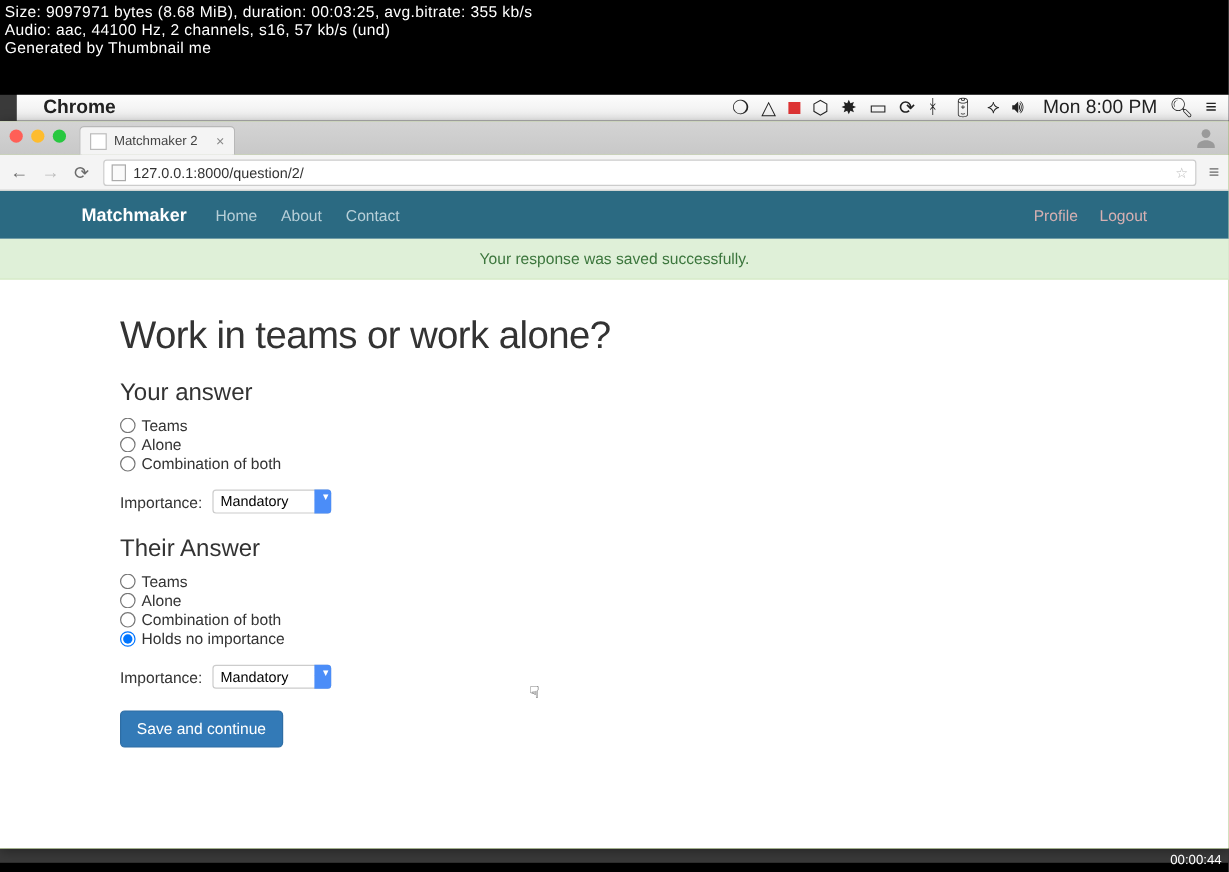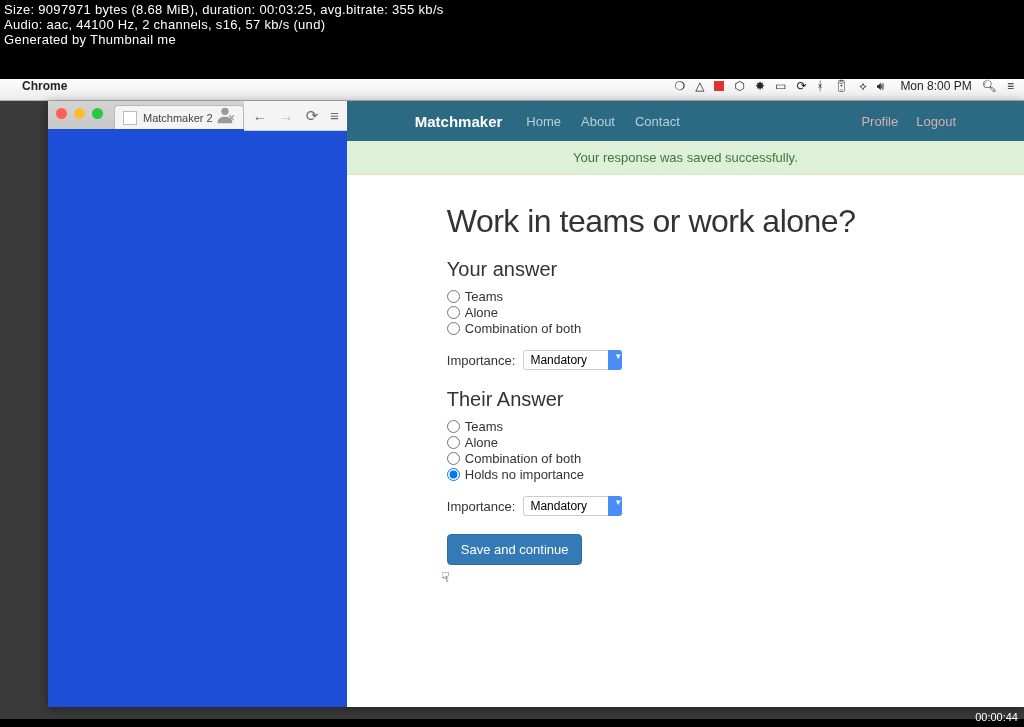--- a/index.html
+++ b/index.html
@@ -7,32 +7,32 @@
 
 
 .video-overlay { position: absolute; top: 0; left: 0; color: #fff; font-family: "Arial Narrow", Arial, sans-serif; font-size: 13px; line-height: 15px; padding: 2px 4px; letter-spacing: 0.3px; z-index: 1000; font-stretch: condensed; }
 .video-overlay div { white-space: nowrap; }
 .timestamp-br { position: absolute; bottom: 4px; right: 6px; color: #fff; font-family: "Arial Narrow", Arial, sans-serif; font-size: 11px; z-index: 1000; }
 
 
 .desktop { position: absolute; top: 79px; left: 0; right: 0; bottom: 8px; background: #3a3a3a; }
 
 
-.mac-menubar { height: 22px; background: linear-gradient(#fdfdfd,#ececec); border-bottom: 1px solid #b0b0b0; display: flex; align-items: flex-start; font-size: 12px; color: #222; padding: 0 10px; }
+.mac-menubar { height: 22px; background: linear-gradient(#fdfdfd,#ececec); border-bottom: 1px solid #b0b0b0; display: flex; align-items: center; font-size: 16px; color: #222; padding: 0 10px; margin-left: 14px; }
 .mac-menubar .apple { font-size: 14px; margin-right: 12px; }
 .mac-menubar .app { font-weight: 700; margin-right: 14px; }
 .mac-menubar .menus span { margin-right: 14px; cursor: default; }
 .mac-menubar .spacer { flex: 1; }
 .mac-menubar .status { display: flex; align-items: center; gap: 10px; }
 .mac-menubar .status span { display: inline-flex; align-items: center; }
 .mac-menubar .status .red { width: 10px; height: 10px; background: #d33; display: inline-block; }
 .mac-menubar .clock { margin-left: 6px; }
 
 
-.chrome-window { position: absolute; top: 22px; left: 0; right: 0; bottom: 12px; background: #1d4ed8; display: flex; flex-direction: row; box-shadow: 0 2px 10px rgba(0,0,0,.4); margin-left: 48px; }
+.chrome-window { position: absolute; top: 22px; left: 0; right: 0; bottom: 12px; background: #bef264; display: flex; flex-direction: column; box-shadow: 0 2px 10px rgba(0,0,0,.4); }
 
 
 .chrome-tabs { height: 28px; background: linear-gradient(#d4d4d4,#c8c8c8); display: flex; align-items: flex-end; padding-left: 6px; position: relative; }
 .traffic-lights { position: absolute; left: 8px; top: 7px; display: flex; gap: 7px; }
 .traffic-lights .dot { width: 11px; height: 11px; border-radius: 50%; }
 .traffic-lights .r { background: #ff5f57; }
 .traffic-lights .y { background: #febc2e; }
 .traffic-lights .g { background: #28c840; }
 .chrome-tab { margin-left: 60px; height: 24px; background: #f4f4f4; border-radius: 4px 4px 0 0; padding: 0 26px 0 8px; display: flex; align-items: center; font-size: 11px; color: #444; position: relative; min-width: 130px; border: 1px solid #b8b8b8; border-bottom: none; }
 .chrome-tab .close { position: absolute; right: 8px; font-size: 12px; color: #888; cursor: pointer; }
@@ -127,20 +127,25 @@
             <circle cx="12" cy="8" r="4"></circle>
             <path d="M4 20c0-4 4-6 8-6s8 2 8 6v1H4z"></path>
           </svg>
       </span>
     </div>
 
     <div class="chrome-toolbar">
       <span class="navbtn">←</span>
       <span class="navbtn disabled">→</span>
       <span class="navbtn">⟳</span>
+      <div class="chrome-addr">
+        <span class="page-icon"></span>
+        <span>127.0.0.1:8000/question/2/</span>
+        <span class="star">☆</span>
+      </div>
       <span class="hamburger">≡</span>
     </div>
 
     <div class="page">
 
       <div class="topnav">
         <span class="brand">Matchmaker</span>
         <span class="link">Home</span>
         <span class="link">About</span>
         <span class="link">Contact</span>

